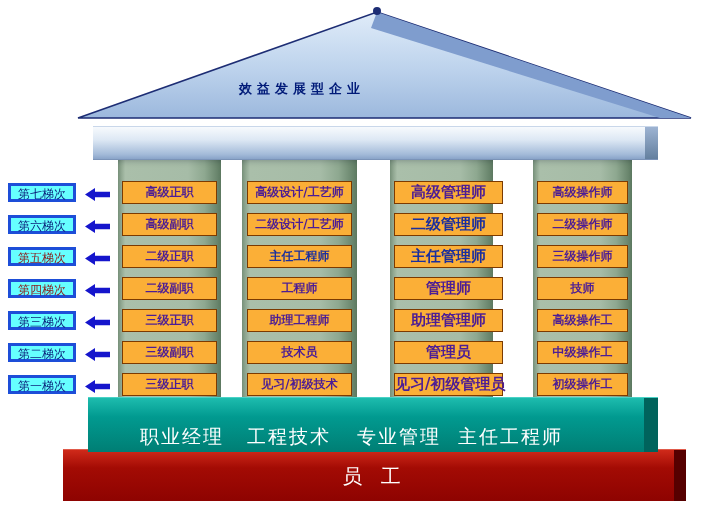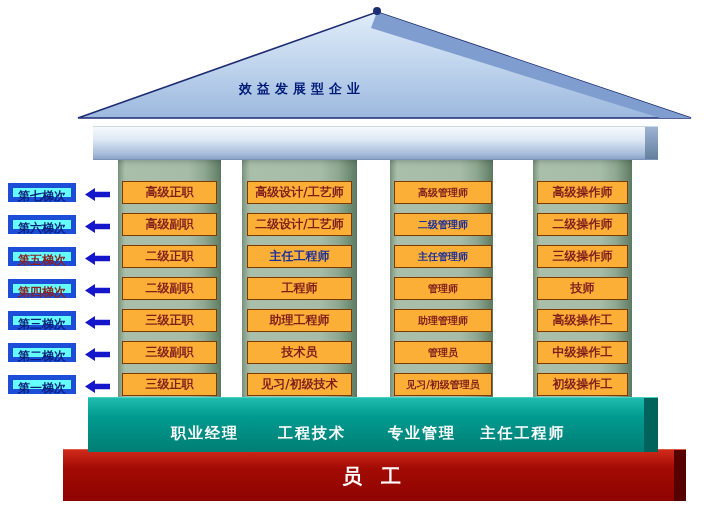--- a/index.html
+++ b/index.html
@@ -24,49 +24,49 @@
     background:linear-gradient(90deg,#7a937c 0%,#aabfaa 7%,#a6bca7 68%,#8ea890 84%,#5e7b62 100%);
     box-shadow:inset 0 7px 7px -5px rgba(10,20,40,.35)}
   .col.c0{left:118px;width:103px}
   .col.c1{left:242px;width:115px}
   .col.c2{left:390px;width:103px}
   .col.c3{left:533px;width:99px}
 
   
   .r0{--y:181px}.r1{--y:213px}.r2{--y:245px}.r3{--y:277px}.r4{--y:309px}.r5{--y:341px}.r6{--y:373px}
   .box{position:absolute;top:var(--y);height:23px;z-index:3;background:#fbaf37;
-    border:1px solid #7c3a00;color:#7f1d1d;font-size:12px;font-weight:bold;
+    border:1px solid #7c3a00;color:#4c1d95;font-size:12px;font-weight:bold;
     text-align:center;line-height:21px;white-space:nowrap}
   .box.p0{left:122px;width:95px}
   .box.p1{left:247px;width:105px}
-  .box.p2{left:394px;width:98px;font-size:10px}
+  .box.p2{left:394px;width:109px;font-size:15px}
   .box.p3{left:537px;width:91px}
 
   
   .tier{position:absolute;left:8px;width:68px;height:19px;top:calc(var(--y) + 2px);
-    background:#66ffff;border:5px solid #1d4ed8;color:#0a1f7a;font-size:12px;
-    font-weight:bold;text-align:center;line-height:16px;z-index:3}
+    background:#66ffff;border:3px solid #1d4ed8;color:#0a1f7a;font-size:12px;
+    font-weight:normal;text-align:center;line-height:16px;z-index:3}
   .arrow{position:absolute;left:85px;top:calc(var(--y) + 5px);width:25px;height:13px;z-index:3}
 
   
   .platform{position:absolute;left:88px;top:397px;width:570px;height:55px;z-index:5;
     background:linear-gradient(180deg,#1dbcae 0%,#019a90 35%,#007e74 100%);
     border-top:1px solid #49d2c6}
   .platform::after{content:"";position:absolute;right:0;top:0;width:14px;height:100%;background:#00635c}
-  .cat{position:absolute;top:26px;width:130px;text-align:center;color:#ffffff;
-    font-size:15px;font-weight:bold;letter-spacing:2px}
+  .cat{position:absolute;top:26px;width:130px;text-align:left;color:#ffffff;
+    font-size:19px;font-weight:normal;letter-spacing:2px}
   .cat0{left:52px}.cat1{left:159px}.cat2{left:269px}.cat3{left:370px}
 
   
   .base{position:absolute;left:63px;top:449px;width:623px;height:52px;z-index:4;
     background:linear-gradient(180deg,#d02a1a 0%,#a30b04 35%,#8e0301 100%);
     border-top:1px solid #e05a4a}
   .base::after{content:"";position:absolute;right:0;top:0;width:12px;height:100%;background:#560000}
   .base-label{position:absolute;left:0;right:0;top:13px;text-align:center;color:#ffffff;
-    font-size:20px;font-weight:bold;letter-spacing:6px}
+    font-size:20px;font-weight:normal;letter-spacing:6px}
 </style>
 </head>
 <body>
 
 <div class="stage">
 
   <svg class="roof-svg" width="709" height="135" viewBox="0 0 709 135">
     <defs>
       <linearGradient id="rg" x1="0" y1="0" x2="0" y2="1">
         <stop offset="0" stop-color="#e0ecf9"></stop>

